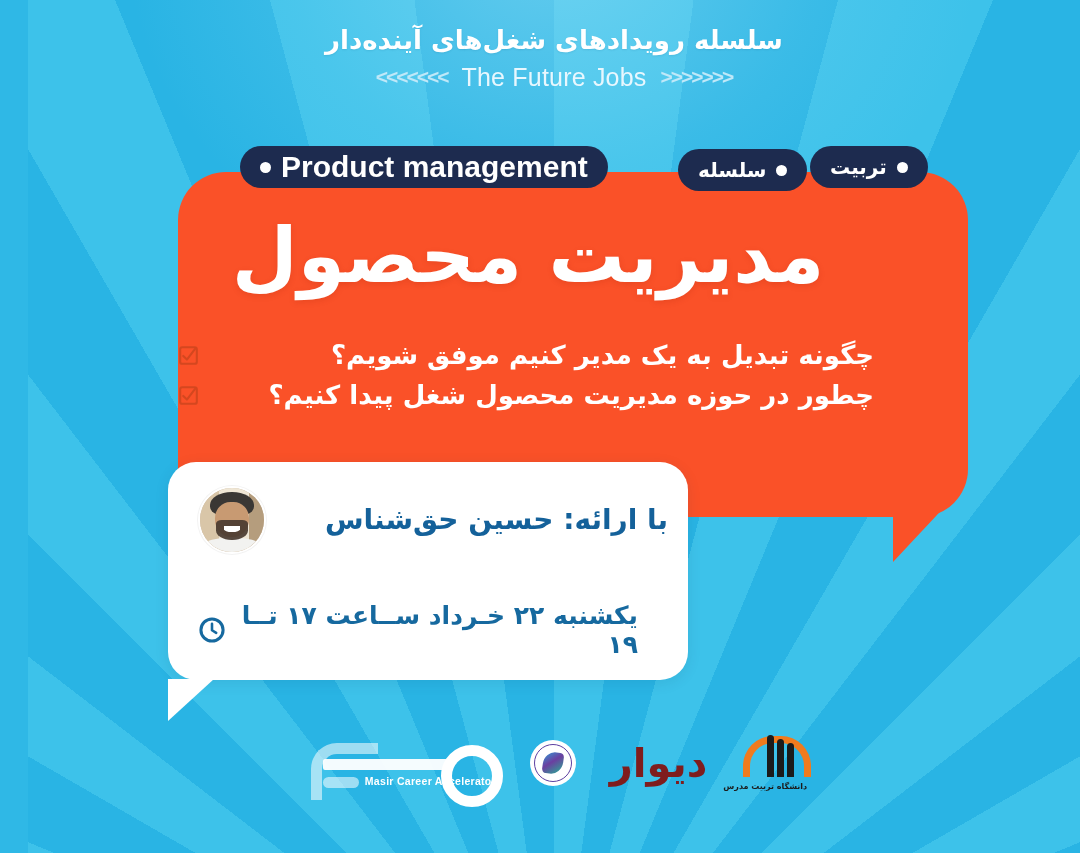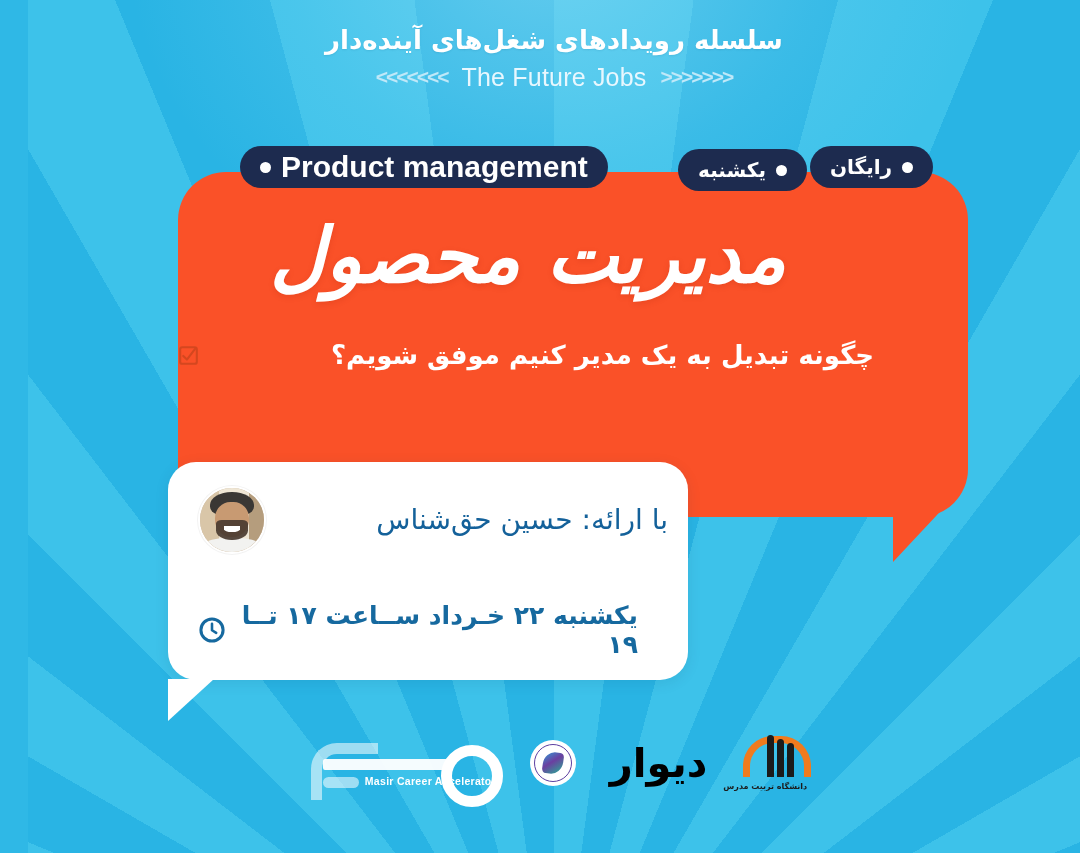--- a/index.html
+++ b/index.html
@@ -113,21 +113,20 @@
   .main-title{
     position:absolute;
     left:150px;top:216px;width:700px;
     text-align:center;
     color:#ffffff;
     font-size:76px;
     font-weight:bold;
     line-height:1.05;
     z-index:5;
     text-shadow:0 2px 6px rgba(150,30,0,.16);
-    font-style:italic;
   }
 
   
   .bullets{
     position:absolute;
     left:150px;top:340px;width:710px;
     z-index:5;
   }
   .bullet{
     display:flex;align-items:center;justify-content:flex-start;
@@ -200,21 +199,21 @@
     position:absolute;left:38%;top:60%;width:24%;height:9%;
     background:#ffffff;border-radius:0 0 50% 50%;
   }
   .avatar .shirt{
     position:absolute;left:10%;bottom:0;width:80%;height:22%;
     background:#f2f2f0;border-radius:40% 40% 0 0;
   }
   .presenter-txt{flex:1;text-align:right;}
   .presenter-name{
     color:#14619a;
-    font-size:28px;font-weight:normal;
+    font-size:28px;font-weight:bold;
     line-height:1.2;
   }
   .presenter-role{
     color:#3f93c4;
     font-size:17px;
     font-weight:600;
     margin-top:4px;
     letter-spacing:1px;
   }
   .datetime{
@@ -282,21 +281,21 @@
     display:flex;align-items:center;justify-content:center;
     position:relative;
   }
   .logo-circle .swoosh{
     width:20px;height:22px;
     background:linear-gradient(140deg,#2f9fd8 0%,#6b3fa0 45%,#23b694 100%);
     border-radius:60% 20% 60% 20%;
     transform:rotate(8deg);
   }
   .logo-divar{
-    color:#000000;font-size:40px;font-weight:bold;
+    color:#7f1d1d;font-size:40px;font-weight:bold;
     direction:rtl;line-height:1;letter-spacing:-1px;
   }
   .logo-univ{
     position:relative;width:66px;height:56px;
   }
   .logo-univ .arc{
     position:absolute;left:2px;bottom:14px;width:54px;height:34px;
     border:7px solid #f07b1e;border-bottom:none;
     border-radius:30px 30px 0 0;
   }
@@ -336,34 +335,41 @@
   <div class="main-title">مدیریت محصول</div>
 
   <div class="bullets">
     <div class="bullet">
       <span class="bullet-text">چگونه تبدیل به یک مدیر کنیم موفق شویم؟</span>
       <svg class="chk" viewBox="0 0 24 24">
         <rect x="2.5" y="2.5" width="19" height="19" rx="2.5" fill="none" stroke="#d4471f" stroke-width="2.4"></rect>
         <path d="M6 12.5 L10.2 16.6 L19.5 4.5" fill="none" stroke="#d4471f" stroke-width="2.4" stroke-linecap="round" stroke-linejoin="round"></path>
       </svg>
     </div>
+    <div class="bullet">
+      <span class="bullet-text">چطور در حوزه مدیریت محصول شغل پیدا کنیم؟</span>
+      <svg class="chk" viewBox="0 0 24 24">
+        <rect x="2.5" y="2.5" width="19" height="19" rx="2.5" fill="none" stroke="#d4471f" stroke-width="2.4"></rect>
+        <path d="M6 12.5 L10.2 16.6 L19.5 4.5" fill="none" stroke="#d4471f" stroke-width="2.4" stroke-linecap="round" stroke-linejoin="round"></path>
+      </svg>
+    </div>
   </div>
 
   <div class="badge-row">
     <div class="badge badge-topic">
       <span class="dot"></span>
       <span>Product management</span>
     </div>
     <div class="badge badge-online">
       <span class="dot"></span>
-      <span>یکشنبه</span>
+      <span>سلسله</span>
     </div>
     <div class="badge badge-free">
       <span class="dot"></span>
-      <span>رایگان</span>
+      <span>تربیت</span>
     </div>
   </div>
 
   <div class="card-white"></div>
   <div class="card-tail"></div>
 
   <div class="presenter">
     <div class="avatar">
       <span class="bg-l"></span>
       <span class="bg-c"></span>

